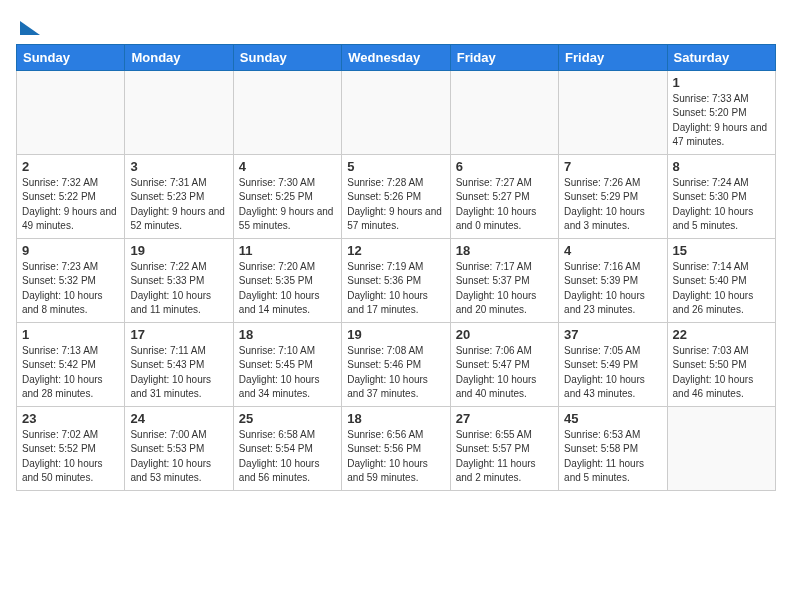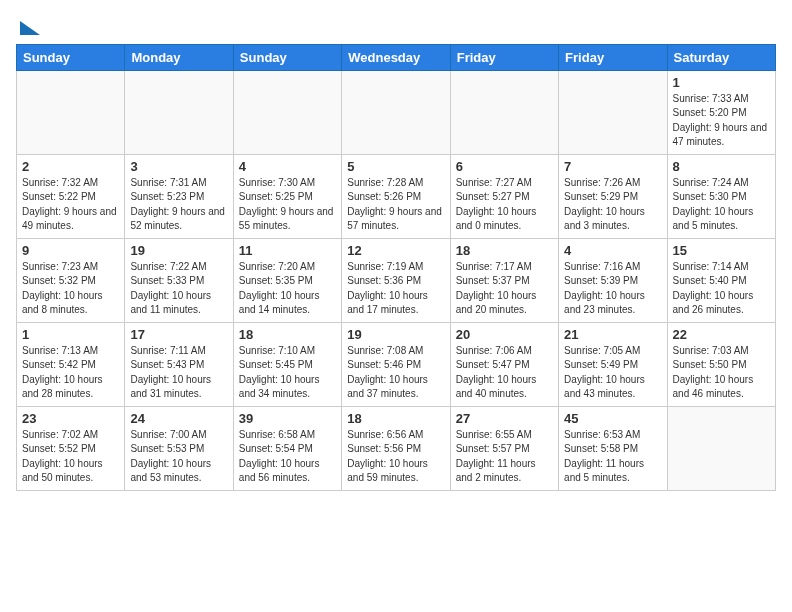--- a/index.html
+++ b/index.html
@@ -211,39 +211,39 @@
         </td>
         <td>
           <span class="day-num">19</span>
           <div class="day-info">Sunrise: 7:08 AM<br>Sunset: 5:46 PM<br>Daylight: 10 hours and 37 minutes.</div>
         </td>
         <td>
           <span class="day-num">20</span>
           <div class="day-info">Sunrise: 7:06 AM<br>Sunset: 5:47 PM<br>Daylight: 10 hours and 40 minutes.</div>
         </td>
         <td>
-          <span class="day-num">21</span>
+          <span class="day-num">37</span>
           <div class="day-info">Sunrise: 7:05 AM<br>Sunset: 5:49 PM<br>Daylight: 10 hours and 43 minutes.</div>
         </td>
         <td>
           <span class="day-num">22</span>
           <div class="day-info">Sunrise: 7:03 AM<br>Sunset: 5:50 PM<br>Daylight: 10 hours and 46 minutes.</div>
         </td>
       </tr>
       <tr class="week-row">
         <td>
           <span class="day-num">23</span>
           <div class="day-info">Sunrise: 7:02 AM<br>Sunset: 5:52 PM<br>Daylight: 10 hours and 50 minutes.</div>
         </td>
         <td>
           <span class="day-num">24</span>
           <div class="day-info">Sunrise: 7:00 AM<br>Sunset: 5:53 PM<br>Daylight: 10 hours and 53 minutes.</div>
         </td>
         <td>
-          <span class="day-num">39</span>
+          <span class="day-num">25</span>
           <div class="day-info">Sunrise: 6:58 AM<br>Sunset: 5:54 PM<br>Daylight: 10 hours and 56 minutes.</div>
         </td>
         <td>
           <span class="day-num">18</span>
           <div class="day-info">Sunrise: 6:56 AM<br>Sunset: 5:56 PM<br>Daylight: 10 hours and 59 minutes.</div>
         </td>
         <td>
           <span class="day-num">27</span>
           <div class="day-info">Sunrise: 6:55 AM<br>Sunset: 5:57 PM<br>Daylight: 11 hours and 2 minutes.</div>
         </td>

